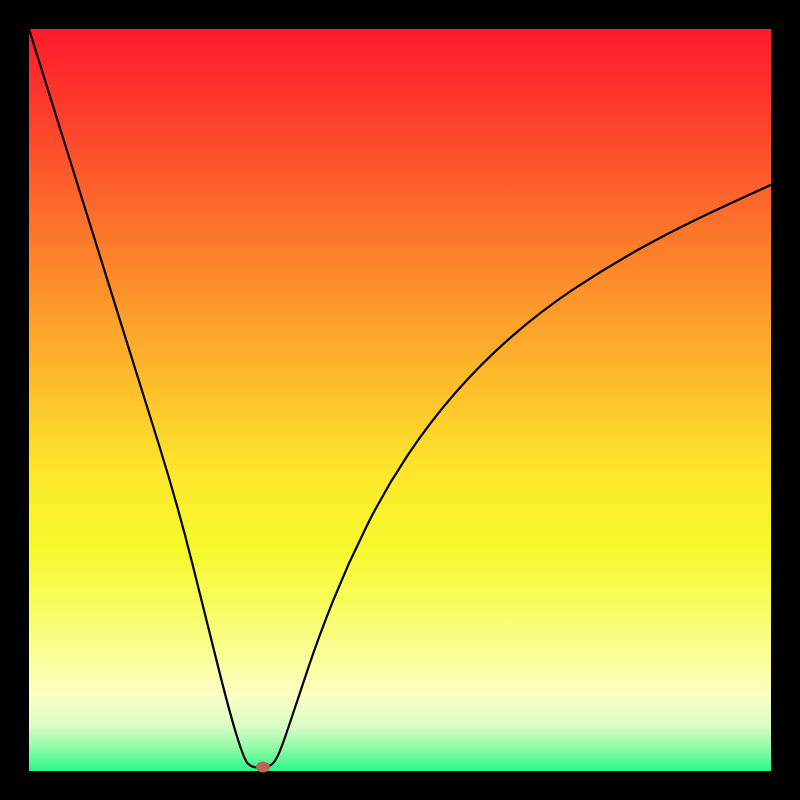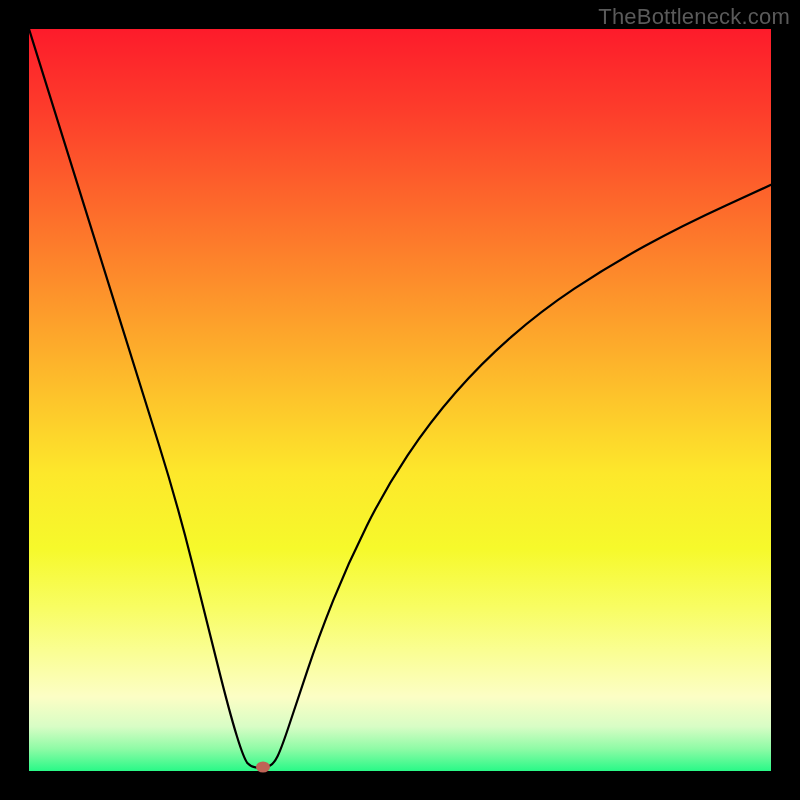--- a/index.html
+++ b/index.html
@@ -71,14 +71,13 @@
 
 <div class="frame">
 
   <div class="plot-area">
     <svg class="curve" viewBox="0 0 742 742" preserveAspectRatio="none">
       <path id="curve-path" d="M 0 0 Q 37.1 118.72000000000003 55.650000000000006 178.07999999999998 Q 74.2 237.43999999999994 92.75 296.79999999999995 Q 111.3 356.15999999999997 129.85 415.52 Q 148.4 474.88 163.24 534.24 Q 178.07999999999998 593.6 189.20999999999998 638.12 Q 200.34 682.64 207.76 706.755 Q 215.17999999999998 730.87 218.89 734.5799999999999 Q 222.6 738.29 226.31 738.29 Q 230.02 738.29 233.73000000000002 738.29 Q 237.44 738.29 241.15 736.435 Q 244.86 734.58 248.57000000000002 727.1600000000001 Q 252.28000000000003 719.74 259.70000000000005 697.48 Q 267.12 675.22 278.25 641.83 Q 289.38 608.44 304.22 571.34 Q 319.06 534.24 337.61 497.14 Q 356.15999999999997 460.04 378.41999999999996 426.65000000000003 Q 400.68 393.26000000000005 426.65 363.58000000000004 Q 452.62 333.9 482.29999999999995 307.92999999999995 Q 511.97999999999996 281.96 545.37 259.69999999999993 Q 578.76 237.43999999999994 615.86 217.03499999999997 Q 652.96 196.63 697.48 176.22499999999997 T 742 155.81999999999994" fill="none" stroke="#000" stroke-width="2.2" stroke-linejoin="round" stroke-linecap="round"></path>
     </svg>
     <div class="marker" id="marker" style="left: 233.73px; top: 738.29px; background: rgb(191, 99, 86);"></div>
   </div>
 
-  <div class="watermark">TheBottleneck.com</div>
 </div>
 
 </body></html>

